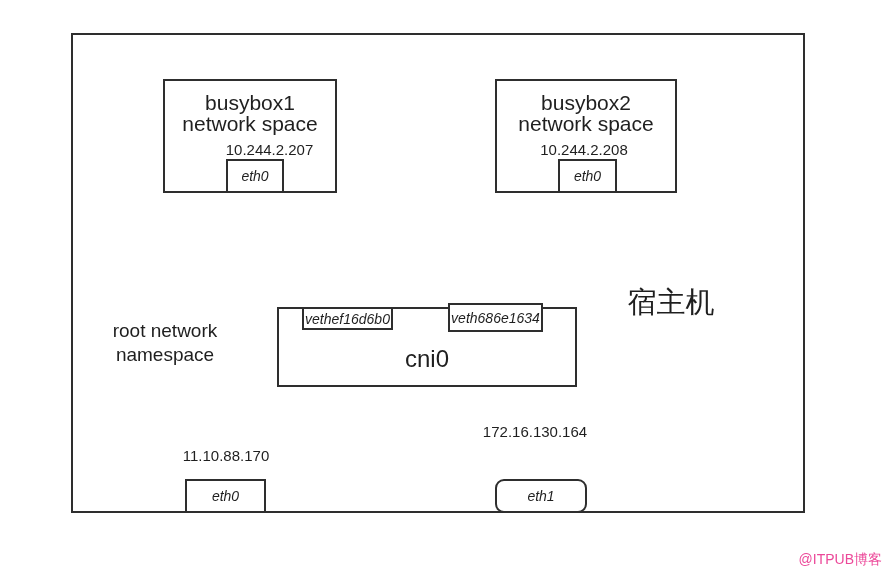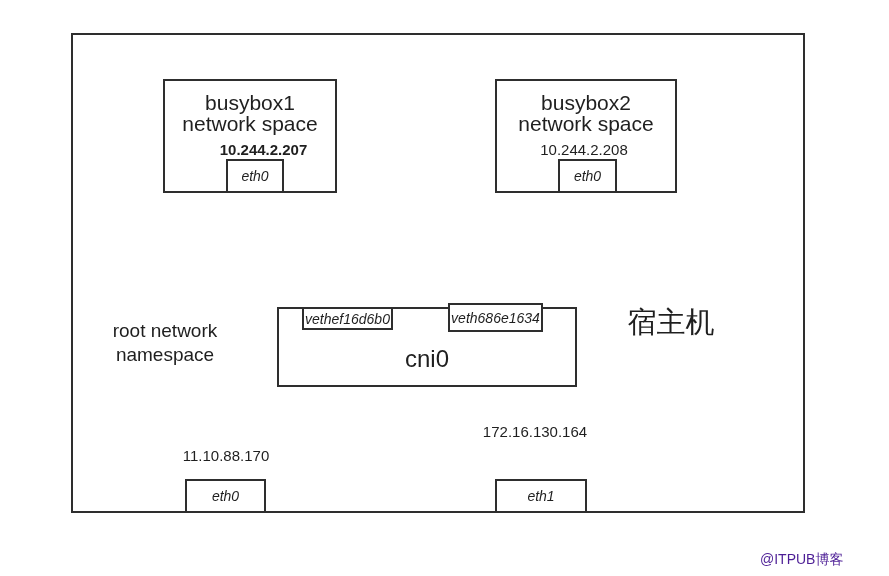--- a/index.html
+++ b/index.html
@@ -53,23 +53,23 @@
   }
   #root-ns-label {
     font-size: 19px;
     line-height: 24px;
   }
   #host-label {
     font-size: 29px;
     line-height: 34px;
   }
   #watermark {
-    text-align: left;
+    text-align: right;
     font-size: 14px;
-    color: #4c1d95;
+    color: #ec4899;
   }
   #connector-svg {
     position: absolute;
     left: 0; top: 0;
     width: 889px; height: 576px;
     pointer-events: none;
   }
   #connector-svg line {
     stroke: #2e2e2e;
     stroke-width: 1.5;
@@ -85,44 +85,44 @@
     <line x1="584" y1="193" x2="495" y2="307"></line>
   </svg>
 
   <div class="box" style="left:71px; top:33px; width:734px; height:480px;"></div>
 
   <div class="box" style="left:163px; top:79px; width:174px; height:114px;"></div>
   <div class="label title" style="left:163px; top:92px; width:174px;">
     <div>busybox1</div>
     <div>network space</div>
   </div>
-  <div class="label ip" style="left:186px; top:141px; width:155px;font-weight:bold;">10.244.2.207</div>
+  <div class="label ip" style="left:192px; top:141px; width:155px;">10.244.2.207</div>
   <div class="box iface" style="left:226px; top:159px; width:58px; height:34px;">eth0</div>
 
   <div class="box" style="left:495px; top:79px; width:182px; height:114px;"></div>
   <div class="label title" style="left:495px; top:92px; width:182px;">
     <div>busybox2</div>
     <div>network space</div>
   </div>
   <div class="label ip" style="left:495px; top:141px; width:178px;">10.244.2.208</div>
   <div class="box iface" style="left:558px; top:159px; width:59px; height:34px;">eth0</div>
 
   <div class="label" id="root-ns-label" style="left:90px; top:319px; width:150px;">
     <div>root network</div>
     <div>namespace</div>
   </div>
 
-  <div class="label" id="host-label" style="left:611px; top:285px; width:120px;margin-top:20px;">宿主机</div>
+  <div class="label" id="host-label" style="left:611px; top:285px; width:120px;">宿主机</div>
 
   <div class="box" style="left:277px; top:307px; width:300px; height:80px;"></div>
   <div class="box veth" style="left:302px; top:307px; width:91px; height:23px;">vethef16d6b0</div>
   <div class="box veth" style="left:448px; top:303px; width:95px; height:29px;">veth686e1634</div>
   <div class="label" id="cni0-label" style="left:277px; top:344px; width:300px;">cni0</div>
 
   <div class="label ip" style="left:160px; top:447px; width:132px;">11.10.88.170</div>
   <div class="box iface" style="left:185px; top:479px; width:81px; height:34px;">eth0</div>
 
   <div class="label ip" style="left:469px; top:423px; width:132px;">172.16.130.164</div>
-  <div class="box iface" style="left:495px; top:479px; width:92px; height:34px;">eth1</div>
+  <div class="box iface" style="left:495px; top:479px; width:92px; height:34px;border-radius:9px;">eth1</div>
 
   <div class="label" id="watermark" style="left:760px; top:551px; width:122px;">@ITPUB博客</div>
 
 </div>
 
 </body></html>

